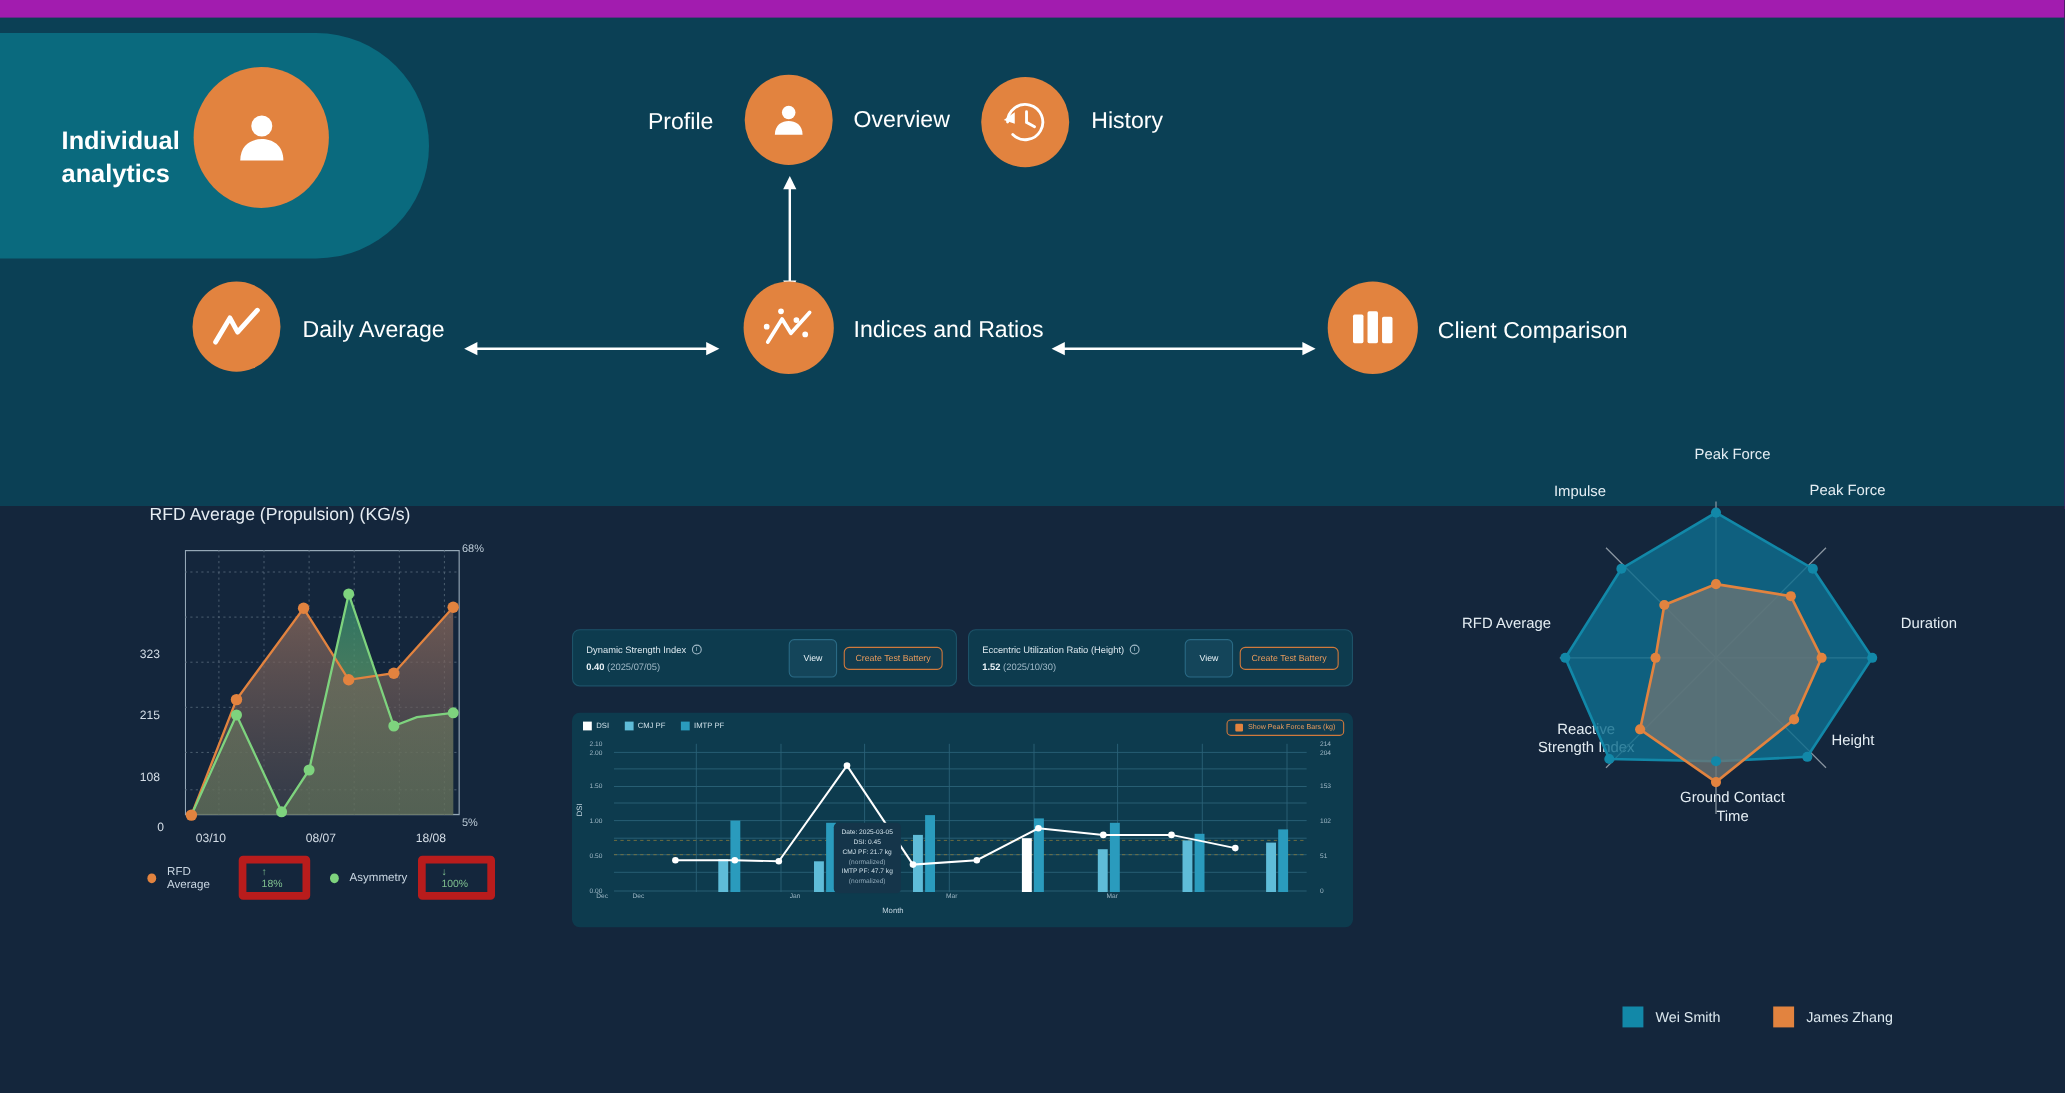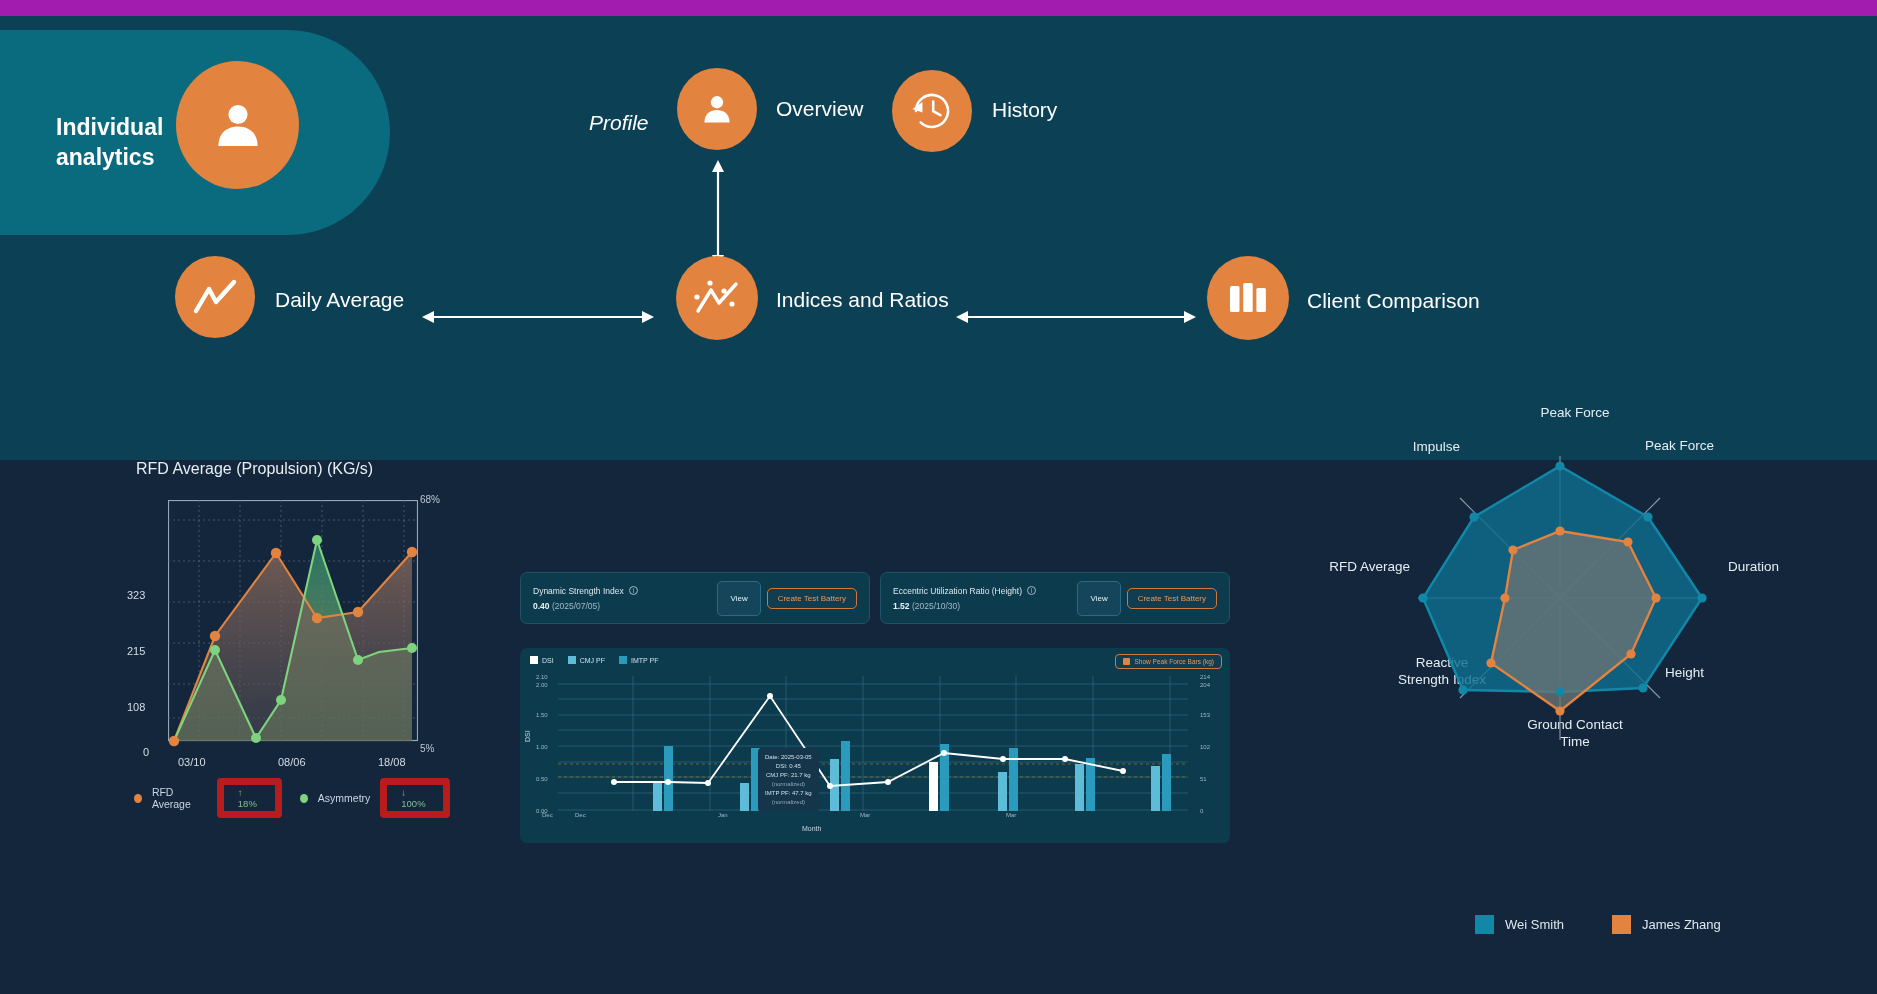--- a/index.html
+++ b/index.html
@@ -122,21 +122,21 @@
       <div>analytics</div>
     </div>
 
     <div class="circle-icon" style="left:176px; top:45px; width:123px; height:128px;">
       <svg width="56" height="58" viewBox="0 0 24 24">
         <circle cx="12" cy="7.5" r="4.1" fill="#ffffff"></circle>
         <path d="M3.6 21 C3.6 14.8 8 12.6 12 12.6 C16 12.6 20.4 14.8 20.4 21 Z" fill="#ffffff"></path>
       </svg>
     </div>
 
-    <div class="node-label" style="left:589px; top:95px;font-style:italic;">Profile</div>
+    <div class="node-label" style="left:589px; top:83px;">Profile</div>
 
     <div class="circle-icon" style="left:677px; top:52px; width:80px; height:82px;">
       <svg width="36" height="38" viewBox="0 0 24 24">
         <circle cx="12" cy="7.5" r="4.1" fill="#ffffff"></circle>
         <path d="M3.6 21 C3.6 14.8 8 12.6 12 12.6 C16 12.6 20.4 14.8 20.4 21 Z" fill="#ffffff"></path>
       </svg>
     </div>
     <div class="node-label" style="left:776px; top:81px;">Overview</div>
 
     <div class="circle-icon" style="left:892px; top:54px; width:80px; height:82px;">
@@ -257,21 +257,21 @@
           <circle cx="47" cy="150" r="5"></circle>
             <circle cx="88" cy="238" r="5"></circle>
           <circle cx="113" cy="200" r="5"></circle>
             <circle cx="149" cy="40" r="5"></circle>
           <circle cx="190" cy="160" r="5"></circle>
             <circle cx="244" cy="148" r="5"></circle>
         </g>
       </svg>
 
       <div class="ax-lbl" style="left:58px; top:296px;">03/10</div>
-      <div class="ax-lbl" style="left:158px; top:296px;">08/06</div>
+      <div class="ax-lbl" style="left:158px; top:296px;">08/07</div>
       <div class="ax-lbl" style="left:258px; top:296px;">18/08</div>
 
       <div class="rfd-legend">
         <span class="dot" style="background:#e2833f;"></span>
         <span>RFD Average</span>
         <span class="badge">↑ 18%</span>
         <span class="dot" style="background:#7ed37e; margin-left:8px;"></span>
         <span>Asymmetry</span>
         <span class="badge">↓ 100%</span>
       </div>

